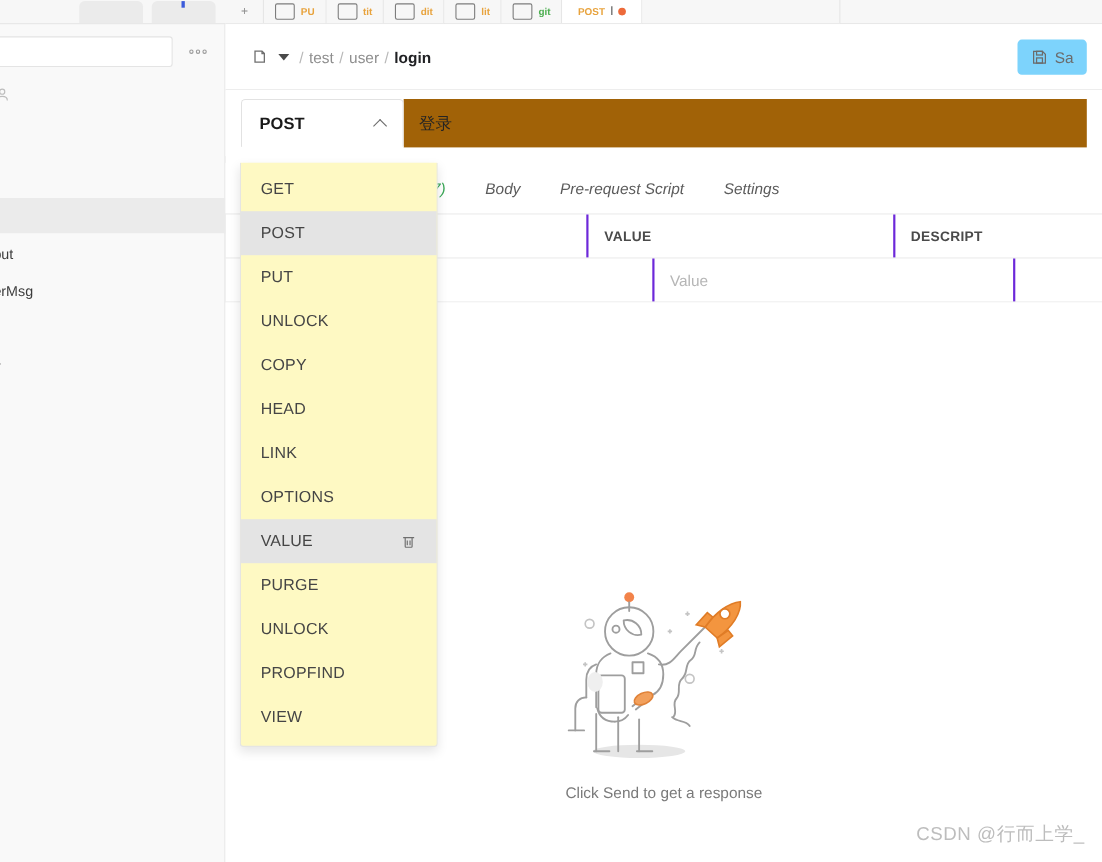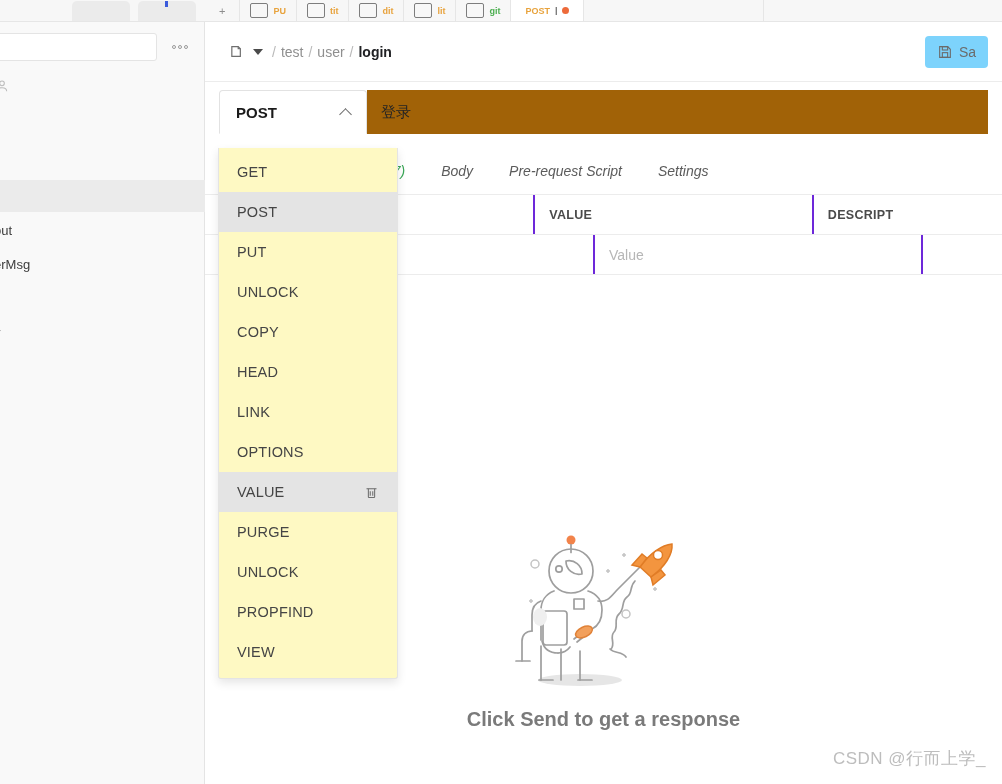--- a/index.html
+++ b/index.html
@@ -155,21 +155,21 @@
   .c-val  { width: 328px; }
   .c-desc { width: 220px; border-right: none; }
 
   
   .response {
     position: absolute; left: 205px; top: 275px; width: 797px; height: 509px;
     background: #ffffff; display: flex; flex-direction: column;
     align-items: center; justify-content: center;
   }
   .resp-inner { margin-top: 200px; text-align: center; }
-  .resp-text { margin-top: 10px; font-size: 20px; color: #7a7a7a; font-weight: bold; }
+  .resp-text { margin-top: 10px; font-size: 14px; color: #7a7a7a; }
 
   
   .dropdown {
     position: absolute; left: 218px; top: 148px; width: 180px;
     background: #fef9c3; border: 1px solid #e4e4e4; border-top: none;
     border-radius: 0 0 3px 3px;
     box-shadow: 0 4px 10px rgba(0,0,0,.10);
     padding: 4px 0 6px 0; z-index: 80;
   }
   .dd-item {

